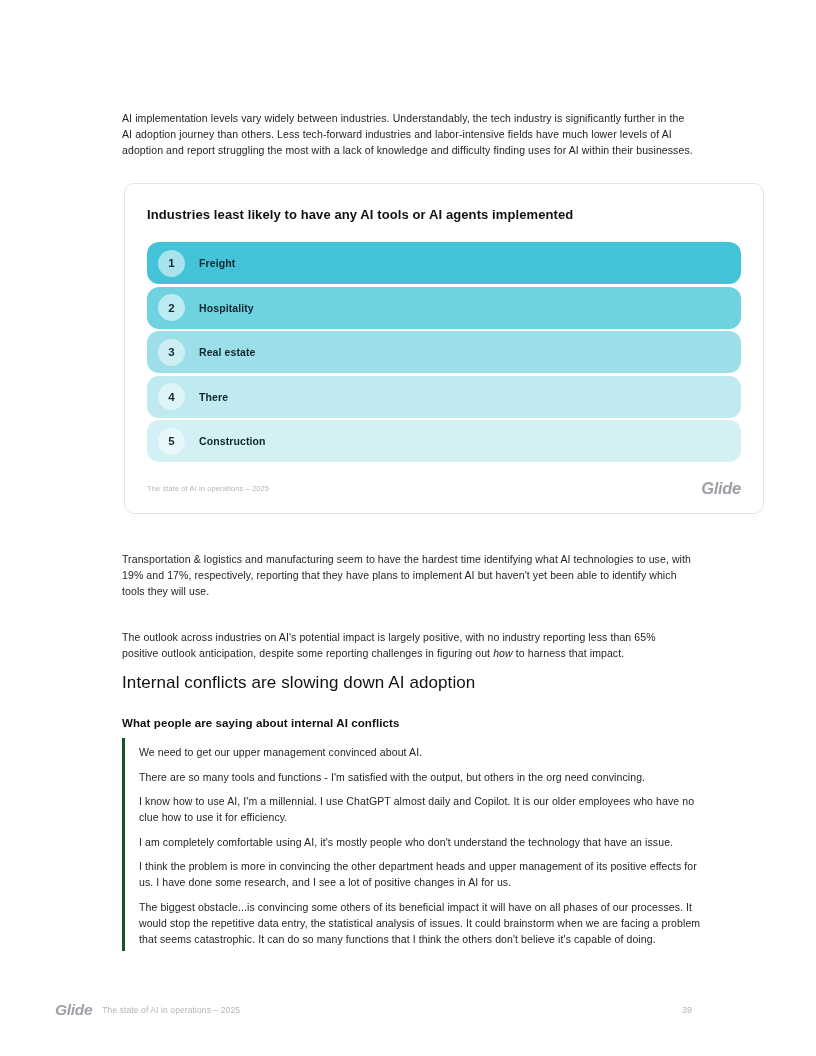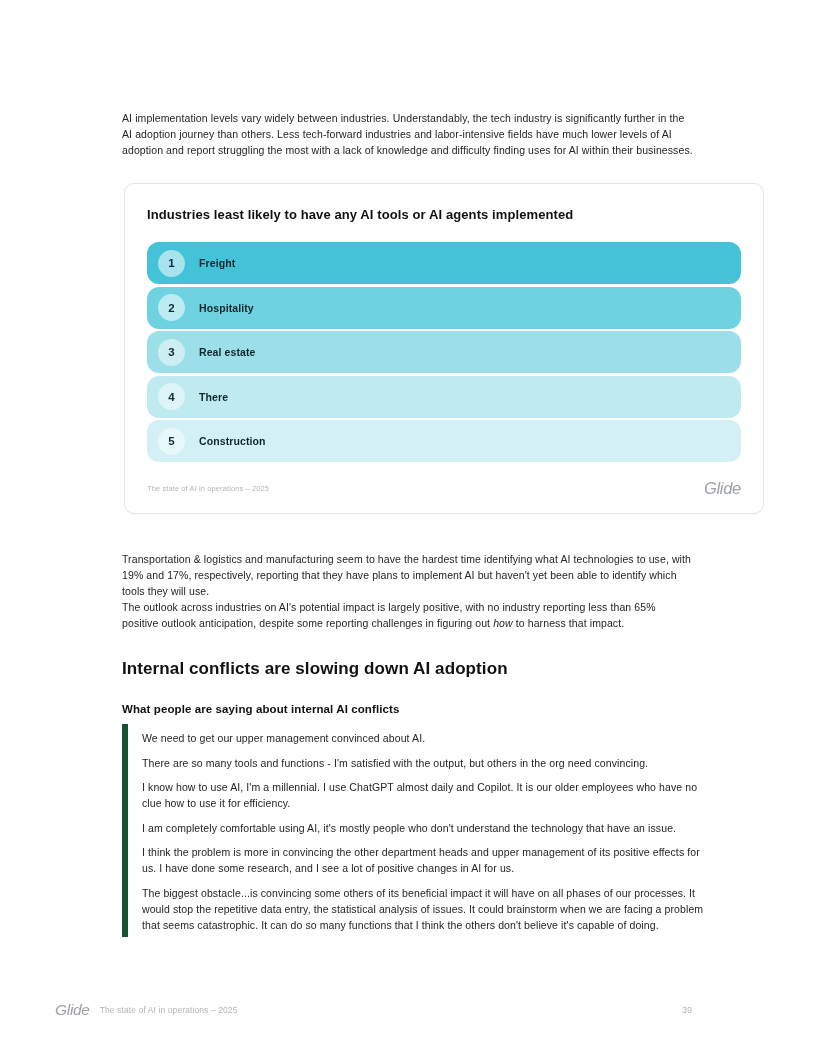--- a/index.html
+++ b/index.html
@@ -74,48 +74,48 @@
     display: flex;
     align-items: center;
     justify-content: space-between;
   }
   .card-note {
     font-size: 7.5px;
     color: #b6b6ba;
     letter-spacing: 0.1px;
   }
   .logo-word {
-    font-weight: 400;
+    font-weight: 700;
     font-style: italic;
     color: #9da0a4;
     letter-spacing: -0.3px;
   }
   .card-logo { font-size: 16.5px; }
   
   .para-2 { margin-top: 38px; }
-  .para-3 { }
+  .para-3 { margin-top: 30px; }
   .para-3 em { font-style: italic; }
   .section-heading {
-    margin-top: 28px;
+    margin-top: 12px;
     font-size: 17px;
-    font-weight: 700;
+    font-weight: 400;
     color: #111111;
     letter-spacing: 0.1px;
   }
   .section-subheading {
     margin-top: 24px;
     font-size: 11.5px;
     font-weight: 700;
     color: #111111;
     letter-spacing: 0.1px;
   }
   
   .quotes {
     margin-top: 9px;
-    border-left: 6px solid #14532d;
+    border-left: 3px solid #14532d;
     padding: 6px 0 4px 14px;
     width: 588px;
   }
   .quote {
     font-size: 10.5px;
     line-height: 16px;
     color: #242424;
     letter-spacing: 0.1px;
     margin-bottom: 8.5px;
     width: 566px;

